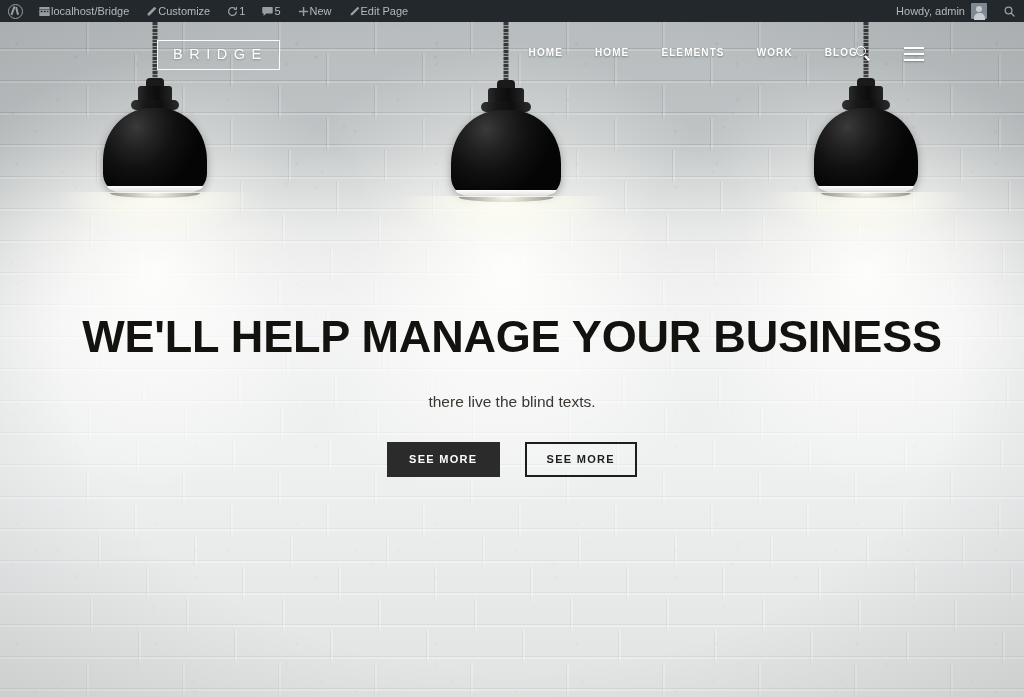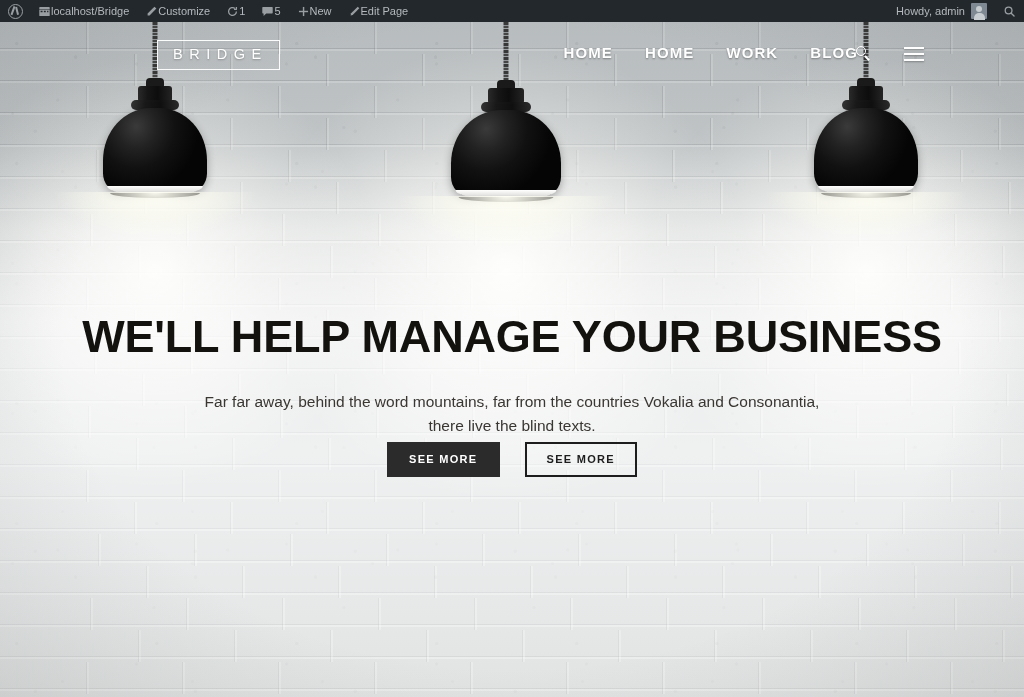--- a/index.html
+++ b/index.html
@@ -197,21 +197,21 @@
     padding:6px 11px 7px 15px;
     color:#fff; font-size:14.5px; letter-spacing:6.5px;
     line-height:1; font-weight:400;
     text-shadow:0 1px 2px rgba(0,0,0,.25);
   }
   #main-nav{
     position:absolute; right:150px; top:0; height:62px;
     display:flex; align-items:center; gap:0;
   }
   #main-nav a{
-    color:#fff; font-size:15px; letter-spacing:1.1px; font-weight:700;
+    color:#fff; font-size:10px; letter-spacing:1.1px; font-weight:700;
     text-decoration:none; padding:0 16px; line-height:62px;
     text-shadow:0 1px 2px rgba(0,0,0,.35);
   }
   #nav-search{
     position:absolute; right:154px; top:24px;
     width:14px;height:14px; cursor:pointer;
   }
   #nav-search .mg-circle{
     position:absolute; left:0; top:0;
     width:10px;height:10px;border-radius:50%;
@@ -390,36 +390,36 @@
     <div class="rim" style="top:164px; width:96px; height:10px;"></div>
     <div class="rim-lip" style="top:171px; width:90px; height:5px;"></div>
     <div class="bulbglow" style="top:170px; width:260px; height:120px;"></div>
   </div>
 
   <div id="vignette"></div>
 
   <div id="hero-content">
     <h1 id="hero-title">WE'LL HELP MANAGE YOUR BUSINESS</h1>
     <div id="hero-subtitle">
-      <div>Far far away, behind the word mountains, far from the countries Vokalia and Consonantia,</div>
       <div>there live the blind texts.</div>
     </div>
     <div id="hero-buttons">
       <a class="btn btn-solid" href="#">SEE MORE</a>
       <a class="btn btn-outline" href="#">SEE MORE</a>
     </div>
   </div>
 </div>
 
 <div id="site-header">
   <div id="logo">BRIDGE</div>
 
   <nav id="main-nav">
     <a href="#">HOME</a>
     <a href="#">HOME</a>
+    <a href="#">ELEMENTS</a>
     <a href="#">WORK</a>
     <a href="#">BLOG</a>
   </nav>
 
   <div id="nav-search">
     <span class="mg-circle"></span>
     <span class="mg-handle"></span>
   </div>
 
   <div id="nav-burger">

